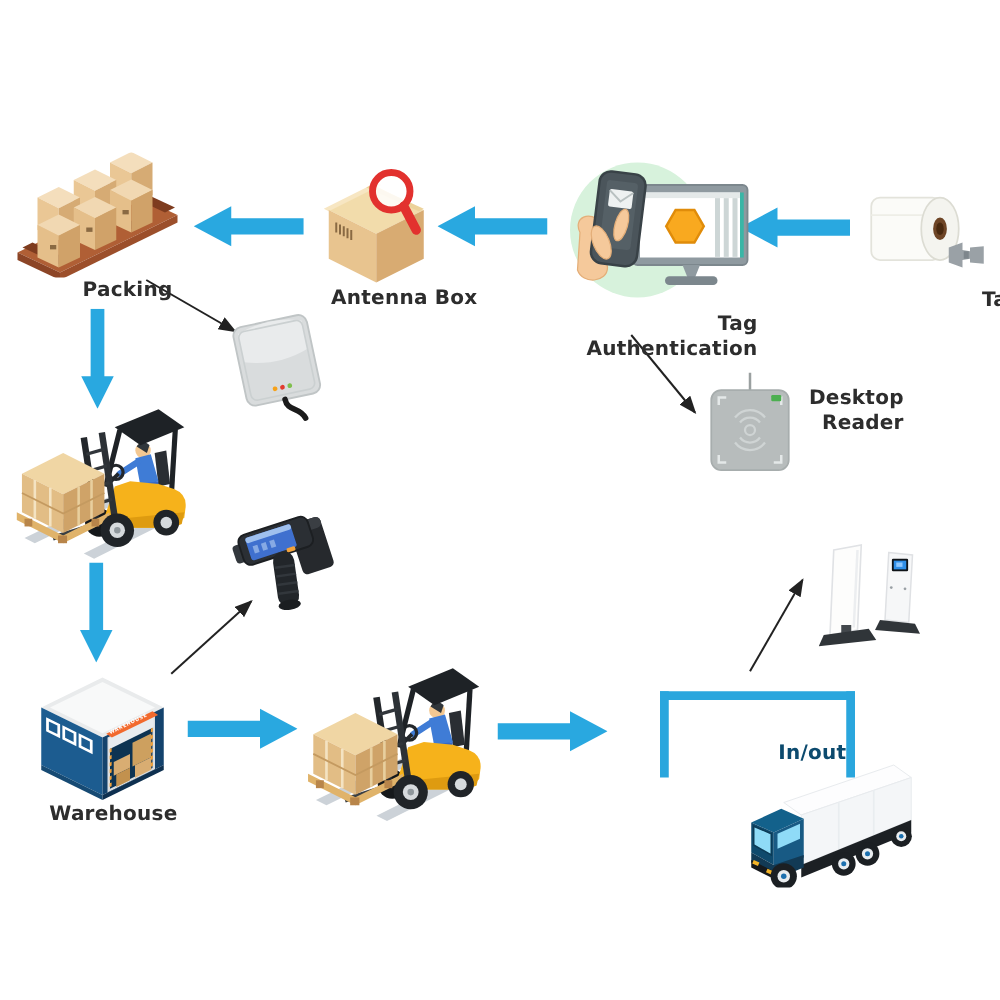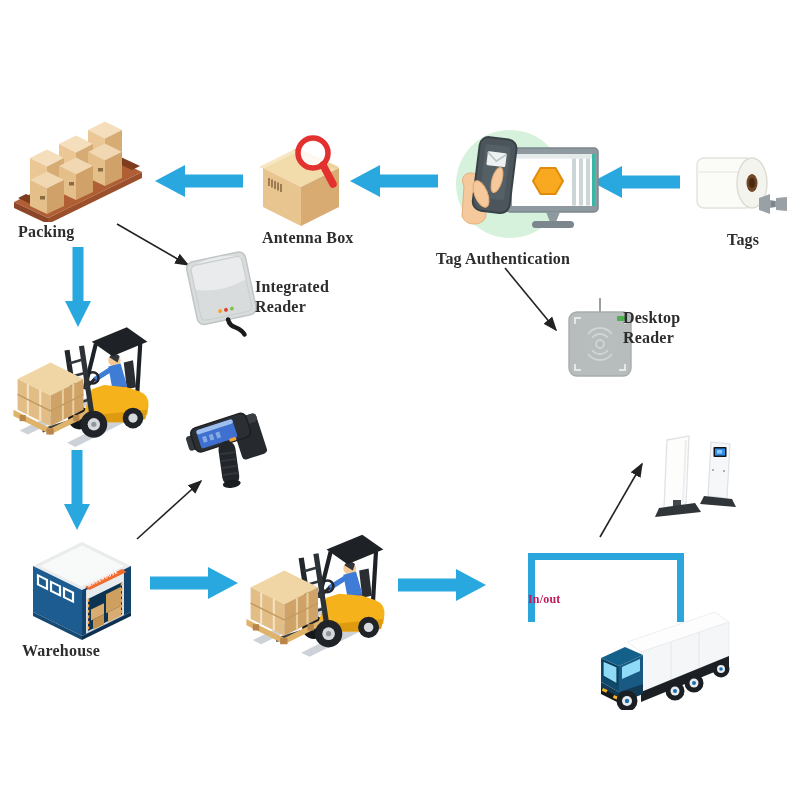--- a/index.html
+++ b/index.html
@@ -2,24 +2,24 @@
 <html><head>
 <meta charset="utf-8">
 <style>
   html,body{margin:0;padding:0;background:#ffffff;}
   .canvas{
     position:relative;width:800px;height:800px;background:#ffffff;overflow:hidden;
     font-family:"DejaVu Sans","Liberation Sans",sans-serif;
   }
   .node{position:absolute;}
   .label{
-    position:absolute;text-align:left;font-size:16px;font-weight:600;
-    color:#2d2d2d;line-height:1.28;letter-spacing:.2px;font-family:Liberation Serif, serif;
+    position:absolute;text-align:right;font-size:16px;font-weight:600;
+    color:#2d2d2d;line-height:1.28;letter-spacing:.2px;
   }
-  .label-inout{font-size:12px;font-weight:700;color:#be185d;}
+  .label-inout{font-size:16px;font-weight:700;color:#0c4a6e;}
   .gate{
     position:absolute;left:528px;top:553px;width:142px;height:62px;
     border-top:7px solid #2aa6dd;border-left:7px solid #2aa6dd;border-right:7px solid #2aa6dd;
   }
   svg{display:block;}
 </style>
 </head>
 <body>
 
 <div class="canvas">
@@ -223,21 +223,20 @@
     <g transform="rotate(-12 45 45)">
       <rect x="14" y="10" width="60" height="64" rx="7" fill="#d9dcdd" stroke="#c0c5c6" stroke-width="1.5"></rect>
       <path d="M18,15 Q46,6 70,15 L70,38 Q44,47 18,38 Z" fill="#e9ebec"></path>
       <rect x="18" y="14" width="52" height="56" rx="5" fill="none" stroke="#cbd0d1" stroke-width="1.3"></rect>
       <circle cx="38" cy="64" r="1.9" fill="#f6a21a"></circle>
       <circle cx="44" cy="64" r="1.9" fill="#e23b2e"></circle>
       <circle cx="50" cy="64" r="1.9" fill="#7fbf4d"></circle>
       <path d="M44,74 C44,84 54,82 57,92" fill="none" stroke="#1b1b1b" stroke-width="4.5" stroke-linecap="round"></path>
     </g>
   </svg>
-  <div class="label" style="left:255px;top:277px;width:125px">Integrated Reader</div>
 
   <svg class="node" style="left:563px;top:298px" width="75" height="82" viewBox="0 0 75 82">
     <line x1="37" y1="0" x2="37" y2="15" stroke="#9aa0a0" stroke-width="2"></line>
     <rect x="6" y="14" width="62" height="64" rx="8" fill="#b7bcbc" stroke="#a7adad" stroke-width="1.4"></rect>
     <g stroke="#e4e8e8" stroke-width="2" fill="none">
       <path d="M12,26 L12,20 L18,20"></path>
         <path d="M56,20 L62,20 L62,26"></path>
       <path d="M12,66 L12,72 L18,72"></path>
         <path d="M56,72 L62,72 L62,66"></path>
     </g>

